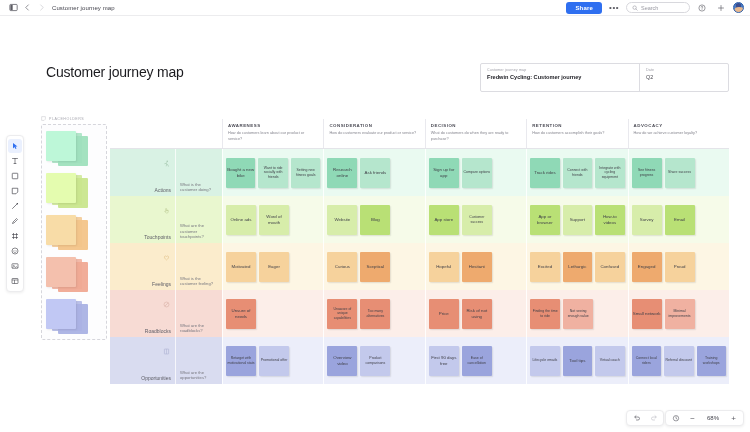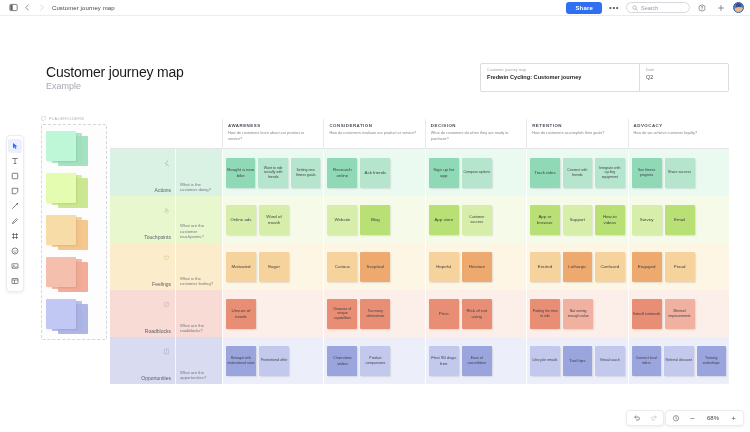--- a/index.html
+++ b/index.html
@@ -192,21 +192,20 @@
         </svg>
     </div>
     <div class="avatar"></div>
   </div>
 </div>
 
 <div class="canvas">
 
   <div class="title-block">
     <h1>Customer journey map</h1>
-    <div class="sub">Example</div>
   </div>
 
   <div class="infobox">
     <div class="infocell first">
       <div class="info-label">Customer journey map</div>
       <div class="info-value">Fredwin Cycling: Customer journey</div>
     </div>
     <div class="infocell second">
       <div class="info-label">Date</div>
       <div class="info-value light">Q2</div>

